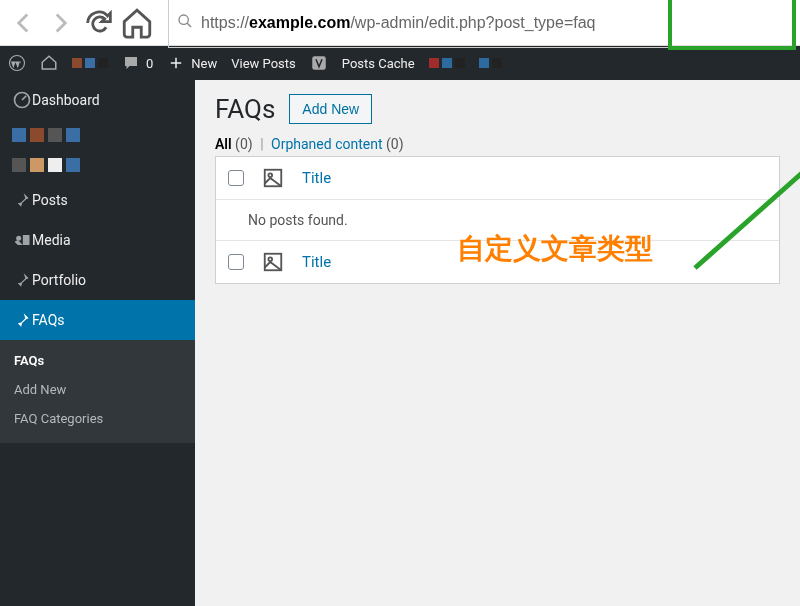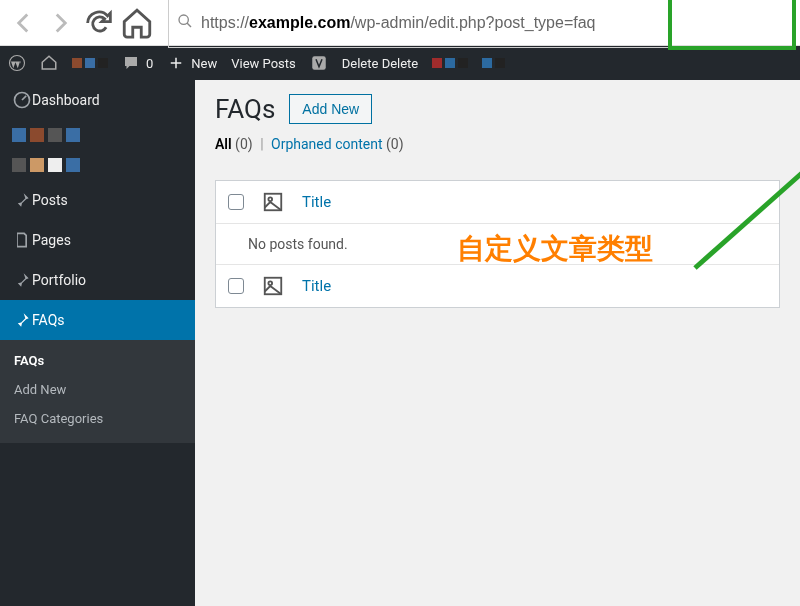--- a/index.html
+++ b/index.html
@@ -26,21 +26,21 @@
   .menu-item.active::after { content:""; position:absolute; right:-8px; top:50%; transform:translateY(-50%); border:8px solid transparent; border-right-color:#f1f1f1; }
   .submenu { background:#32373c; padding:6px 0 10px; }
   .submenu .sub-item { padding:7px 12px 7px 14px; cursor:pointer; color:#b4b9be; font-size:13px; }
   .submenu .sub-item.current { color:#fff; font-weight:600; }
   .pixrow { padding:8px 12px; display:flex; gap:4px; }
   .pixrow span { width:14px; height:14px; display:inline-block; }
   .content { flex:1; background:#f1f1f1; padding:14px 20px; position:relative; }
   .page-heading { display:flex; align-items:center; gap:14px; margin-bottom:12px; }
   .page-heading h1 { font-size:26px; font-weight:400; color:#23282d; }
   .add-new-btn { border:1px solid #0071a1; color:#0071a1; background:#f3f5f6; padding:6px 12px; font-size:14px; cursor:pointer; }
-  .subsub { font-size:14px; color:#555; margin-bottom:28px; }
+  .subsub { font-size:14px; color:#555; margin-bottom:4px; }
   .subsub a { color:#0073aa; cursor:pointer; }
   .subsub .count { color:#555; }
   .subsub .sep { color:#999; margin:0 4px; }
   .subsub .all { color:#000; font-weight:600; }
   .table { background:#fff; border:1px solid #ccd0d4; }
   .trow { display:flex; align-items:center; padding:10px 12px; border-bottom:1px solid #e5e5e5; gap:18px; }
   .trow:last-child { border-bottom:none; }
   .trow .chk { width:16px; height:16px; border:1px solid #7e8993; border-radius:3px; cursor:pointer; }
   .trow .imgicon { width:22px; height:22px; }
   .trow .title-col { color:#0073aa; font-size:15px; cursor:pointer;text-align:center; }
@@ -113,21 +113,21 @@
       </svg>
       <span>New</span>
     </div>
   <div class="item">View Posts</div>
   <div class="item">
       <svg viewBox="0 0 24 24" fill="#aaa">
         <rect x="3" y="3" width="18" height="18" rx="3"></rect>
         <path d="M8 7l4 10 4-10" stroke="#23282d" stroke-width="2" fill="none"></path>
       </svg>
     </div>
-  <div class="item">Delete Delete</div>
+  <div class="item">Posts Cache</div>
   <div class="pixblock">
       <span style="background:#a02c2c"></span>
       <span style="background:#2c6aa0"></span>
       <span style="background:#222"></span>
     </div>
   <div class="pixblock">
       <span style="background:#2c6aa0"></span>
       <span style="background:#222"></span>
     </div>
 </div>
@@ -155,23 +155,24 @@
         <span style="background:#3a6ea5"></span>
       </div>
     <div class="menu-item">
       <svg class="micon" viewBox="0 0 24 24" fill="currentColor">
           <path d="M14 4l6 6-3 1-5 5-1 4-2-2-5 5 5-5-2-2 4-1 5-5z"></path>
         </svg>
       <span>Posts</span>
     </div>
     <div class="menu-item">
       <svg class="micon" viewBox="0 0 24 24" fill="currentColor">
-          <path d="M6 3h9l3 3v15H6zM7 5v14h9V7l-2-2z"></path>
-        </svg>
-      <span>Pages</span>
+          <circle cx="8" cy="10" r="3"></circle>
+          <path d="M13 6h8v12h-8zM3 14l4 4h6l-6-6z"></path>
+        </svg>
+      <span>Media</span>
     </div>
     <div class="menu-item">
       <svg class="micon" viewBox="0 0 24 24" fill="currentColor">
           <path d="M14 4l6 6-3 1-5 5-1 4-2-2-5 5 5-5-2-2 4-1 5-5z"></path>
         </svg>
       <span>Portfolio</span>
     </div>
     <div class="menu-item active">
       <svg class="micon" viewBox="0 0 24 24" fill="currentColor">
           <path d="M14 4l6 6-3 1-5 5-1 4-2-2-5 5 5-5-2-2 4-1 5-5z"></path>

